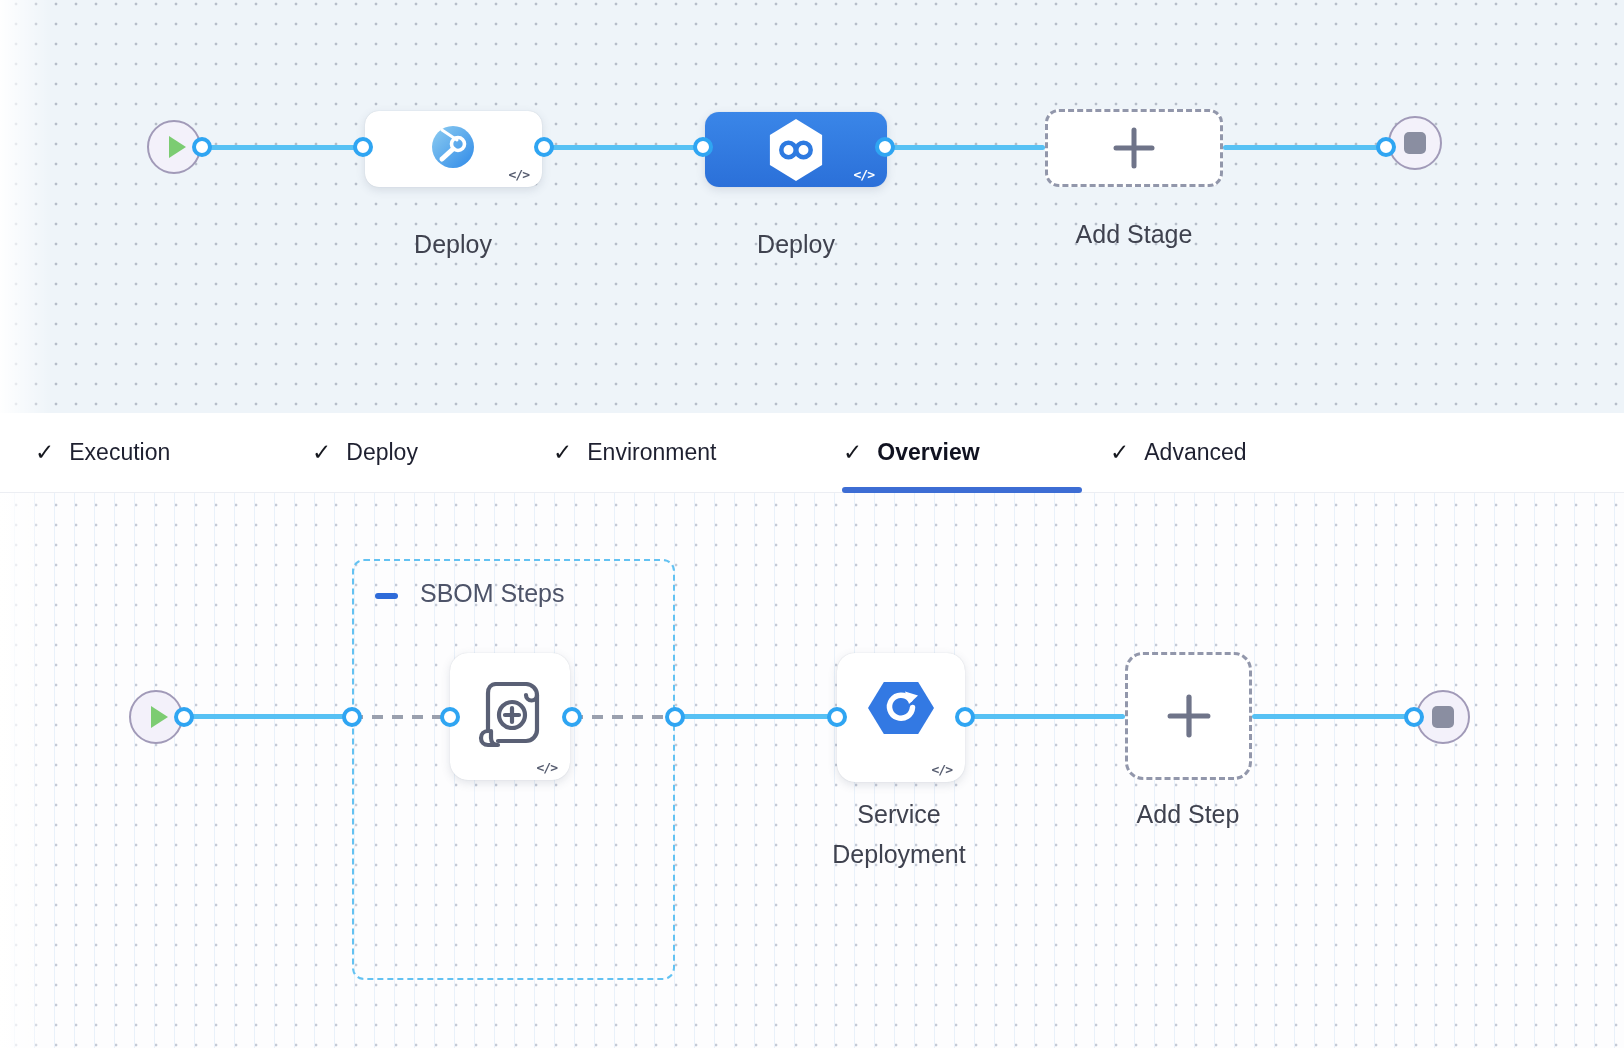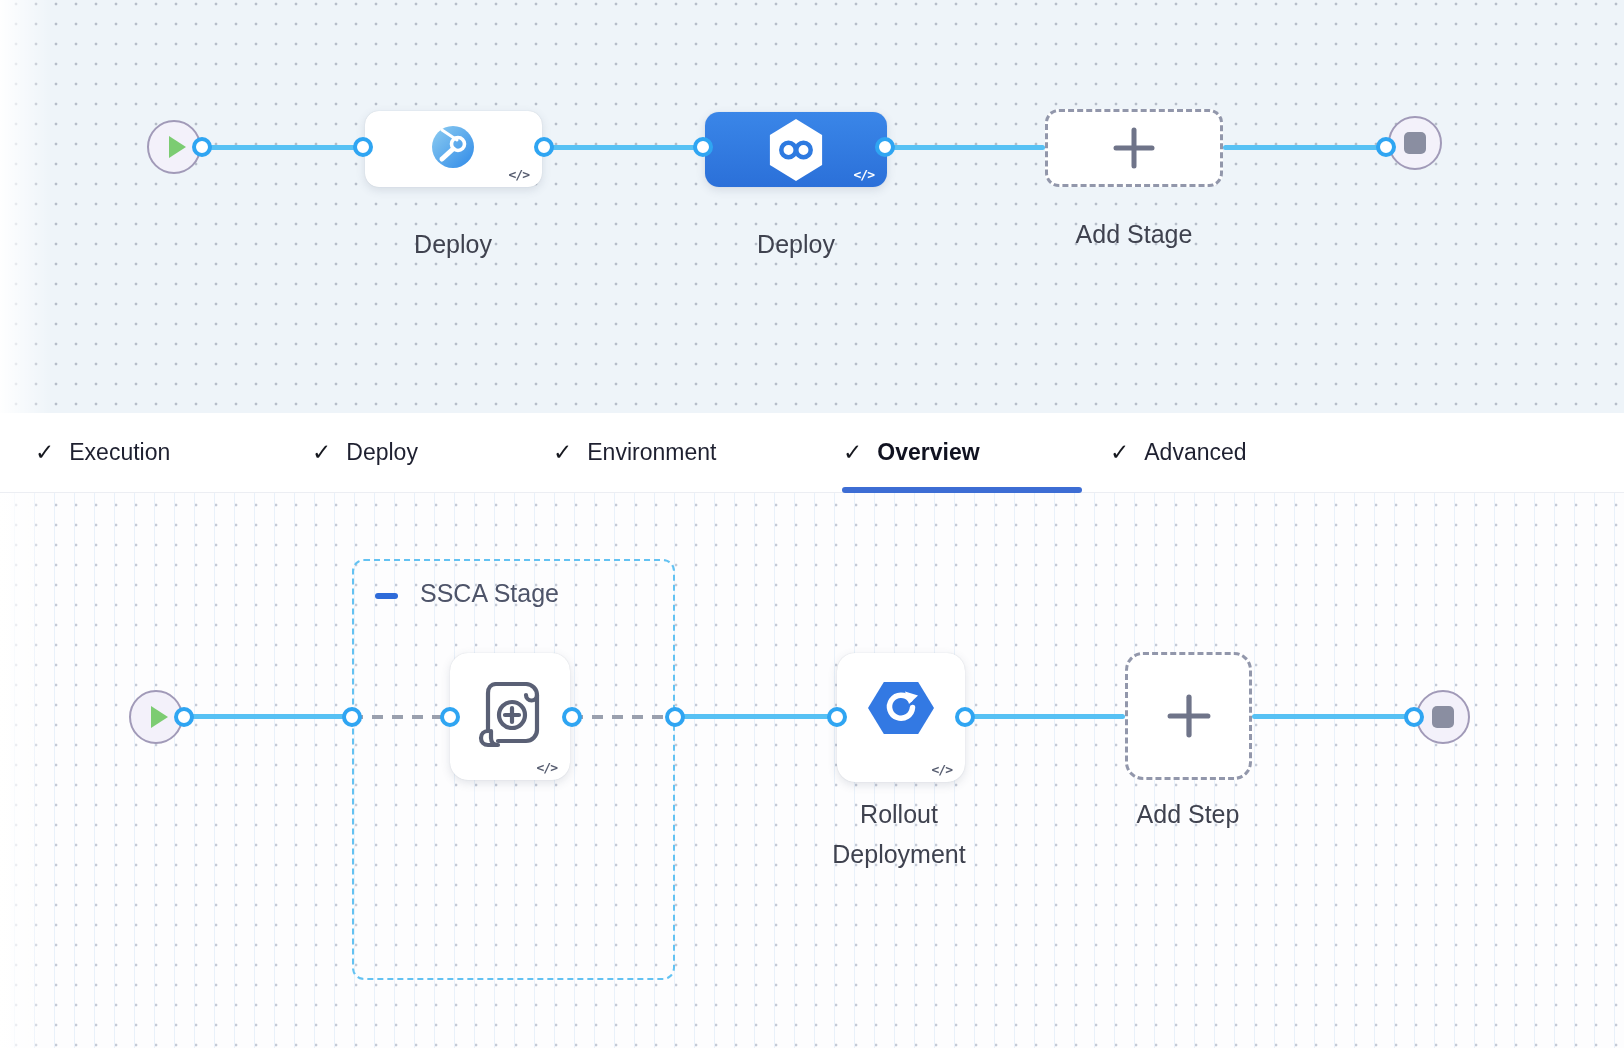--- a/index.html
+++ b/index.html
@@ -168,21 +168,21 @@
     <div class="tab" style="left:1110px;">
       <span class="check">✓</span>
       <span class="tab-label">Advanced</span>
     </div>
     <div class="tab-underline"></div>
   </div>
 
   <div class="canvas canvas2">
     <div class="group-box"></div>
     <div class="group-minus"></div>
-    <div class="group-label">SSCA Stage</div>
+    <div class="group-label">SBOM Steps</div>
 
     <div class="cline" style="left:184px;top:221px;width:168px;"></div>
     <div class="dline" style="left:352px;top:222px;width:98px;"></div>
     <div class="dline" style="left:572px;top:222px;width:103px;"></div>
     <div class="cline" style="left:675px;top:221px;width:162px;"></div>
     <div class="cline" style="left:965px;top:221px;width:160px;"></div>
     <div class="cline" style="left:1252px;top:221px;width:162px;"></div>
 
     <div class="terminal" style="left:129px;top:197px;">
       <div class="play"></div>
@@ -228,19 +228,19 @@
 
     <div class="port" style="left:174px;top:214px;"></div>
     <div class="port" style="left:342px;top:214px;"></div>
     <div class="port" style="left:440px;top:214px;"></div>
     <div class="port" style="left:562px;top:214px;"></div>
     <div class="port" style="left:665px;top:214px;"></div>
     <div class="port" style="left:827px;top:214px;"></div>
     <div class="port" style="left:955px;top:214px;"></div>
     <div class="port" style="left:1404px;top:214px;"></div>
 
-    <div class="node-label" style="left:779px;top:307px;width:240px;">Rollout</div>
+    <div class="node-label" style="left:779px;top:307px;width:240px;">Service</div>
     <div class="node-label" style="left:1068px;top:307px;width:240px;">Add Step</div>
     <div class="node-label" style="left:779px;top:347px;width:240px;">Deployment</div>
 
     <div class="fade"></div>
   </div>
 </div>
 
 </body></html>

